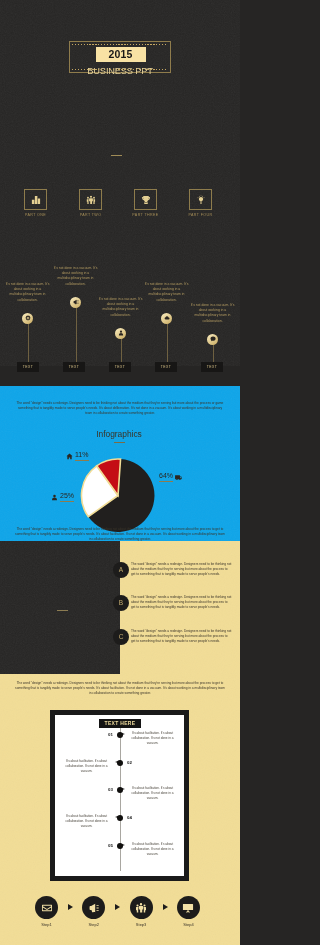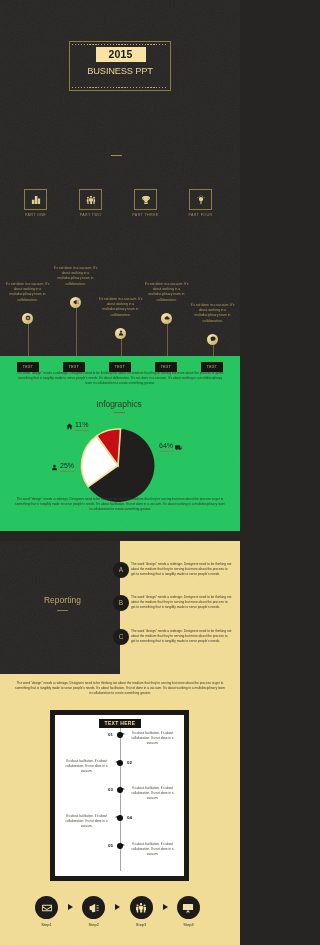--- a/index.html
+++ b/index.html
@@ -4,21 +4,21 @@
 <title>Business PPT</title>
 <style>
   html,body{margin:0;padding:0;}
   body{width:240px;height:945px;overflow:hidden;background:#262524;
        font-family:"Liberation Sans",sans-serif;-webkit-font-smoothing:antialiased;}
   .page{position:relative;width:240px;height:945px;overflow:hidden;}
   .sec{position:absolute;left:0;width:240px;}
 
   
   #s-cover{top:0;height:366px;background:#262524;}
-  .cover-frame{position:absolute;left:69px;top:41px;width:102px;height:50px;
+  .cover-frame{position:absolute;left:69px;top:41px;width:102px;height:32px;
      border:.8px solid #8f7c4c;box-sizing:border-box;}
   .cover-frame:before,.cover-frame:after{content:"";position:absolute;left:2px;right:2px;
      height:1px;background:repeating-linear-gradient(90deg,#c6a862 0 1.3px,transparent 1.3px 2.9px);}
   .cover-frame:before{top:2px;}
   .cover-frame:after{bottom:2px;}
   .year-box{position:absolute;left:25.5px;top:4.5px;width:50px;height:15px;background:#f8e2a4;
      color:#171717;font-size:10.5px;font-weight:bold;line-height:15.5px;text-align:center;
      letter-spacing:.2px;}
   .cover-sub{position:absolute;left:0;right:0;top:24px;text-align:center;color:#e8d49c;
      font-size:9.3px;letter-spacing:-.2px;}
@@ -40,21 +40,21 @@
      background:linear-gradient(145deg,#fbeec2,#c9ab61);}
   .tl-line{position:absolute;width:1px;background:#6f6141;}
   .tl-text{position:absolute;color:#b49c62;font-size:3.4px;line-height:5.2px;text-align:center;}
   .tl-chip{position:absolute;height:10px;background:#171615;color:#d8c288;font-size:3.4px;
      line-height:10px;text-align:center;letter-spacing:.4px;}
   .tl-node-icon{position:absolute;left:50%;top:50%;width:6px;height:6px;
      transform:translate(-50%,-50%);display:block;}
   .tl-node-icon svg{width:100%;height:100%;display:block;}
 
   
-  #s-info{top:356px;height:175px;background:#22c55e;}
+  #s-info{top:386px;height:175px;background:#0ea5e9;}
   .title-dark{position:absolute;width:238px;text-align:center;color:#3a3426;font-size:8.4px;}
   .rule-dark{position:absolute;width:11px;height:1px;background:#7b6c45;left:114px;}
   .para{position:absolute;color:#3b352a;font-size:3.2px;line-height:5px;text-align:center;}
   .pie-label{position:absolute;display:flex;align-items:center;gap:2px;}
   .pl-icon{width:7px;height:7px;display:block;}
   .pl-icon svg{width:100%;height:100%;display:block;}
   .pl-val{font-size:7px;color:#2b2720;border-bottom:.8px solid #8d7c4e;padding-bottom:1px;
      line-height:8px;}
 
   
@@ -263,21 +263,20 @@
           <rect width="100%" height="100%" filter="url(#nz1)" opacity="0.055"></rect>
         </svg>
       </div>
     <div class="rep-dark">
       <div class="noise">
           <svg xmlns="http://www.w3.org/2000/svg">
             <rect width="100%" height="100%" filter="url(#nz1)" opacity="0.07"></rect>
           </svg>
         </div>
     </div>
-    <div class="rep-title">Reporting</div>
     <div class="rep-rule"></div>
     <div id="rep-rows">
         <div class="rep-circle" style="left: 113px; top: 21px;">A</div>
         <div class="rep-text" style="left: 131px; top: 21px; width: 101px;">The word "design" needs a redesign. Designers need to be thinking not about the medium that they're serving but more about the process to get to something that is tangibly made to serve people's needs.</div>
         <div class="rep-circle" style="left: 113px; top: 54px;">B</div>
         <div class="rep-text" style="left: 131px; top: 54px; width: 101px;">The word "design" needs a redesign. Designers need to be thinking not about the medium that they're serving but more about the process to get to something that is tangibly made to serve people's needs.</div>
         <div class="rep-circle" style="left: 113px; top: 88px;">C</div>
         <div class="rep-text" style="left: 131px; top: 88px; width: 101px;">The word "design" needs a redesign. Designers need to be thinking not about the medium that they're serving but more about the process to get to something that is tangibly made to serve people's needs.</div>
       </div>
   </div>

